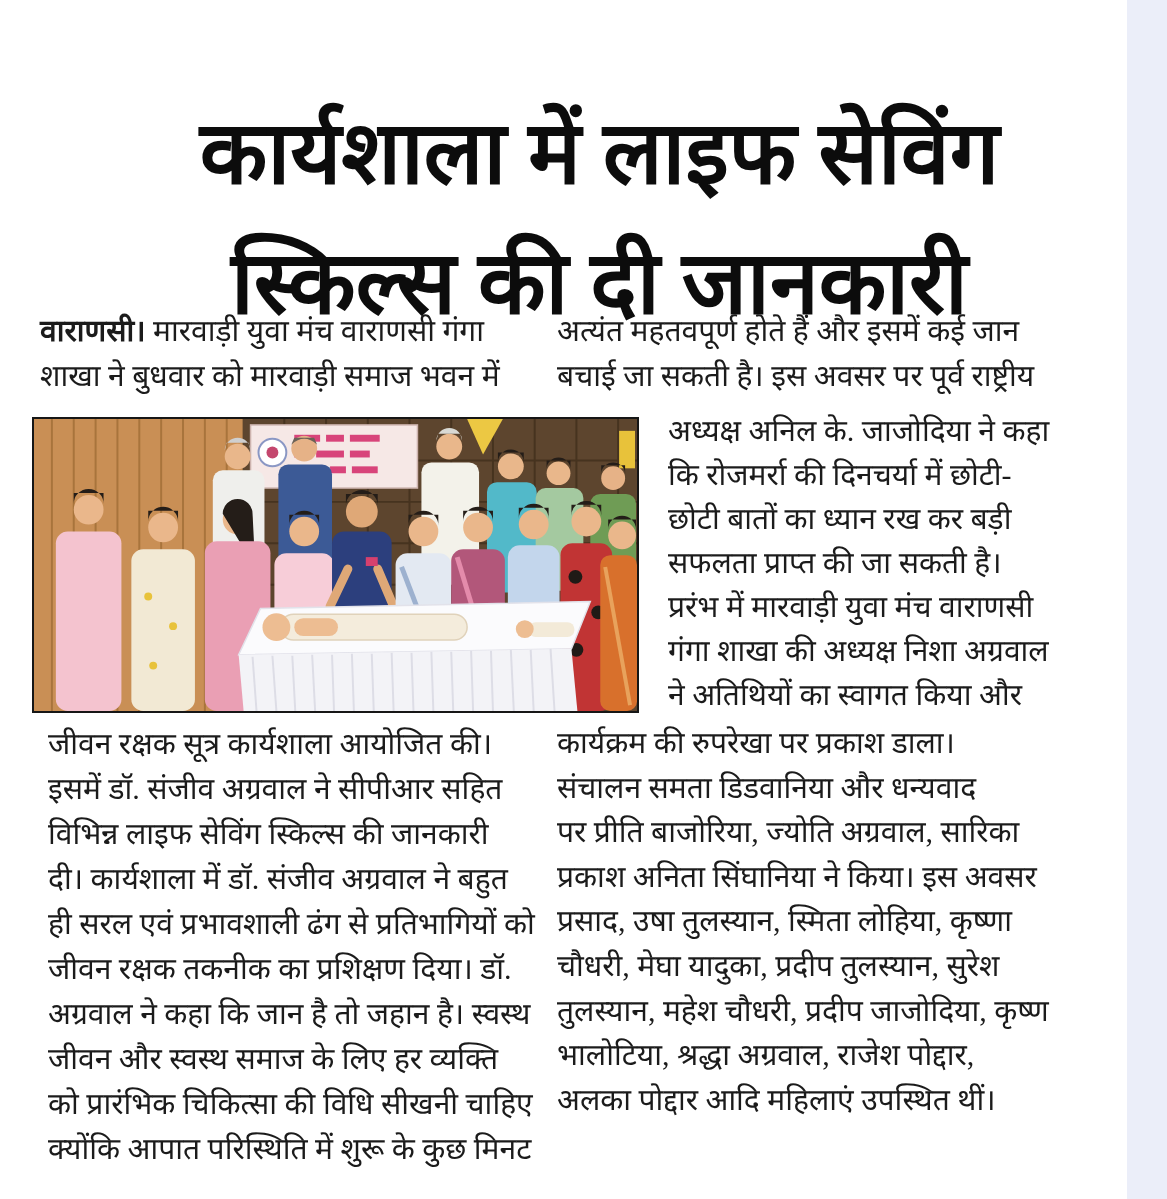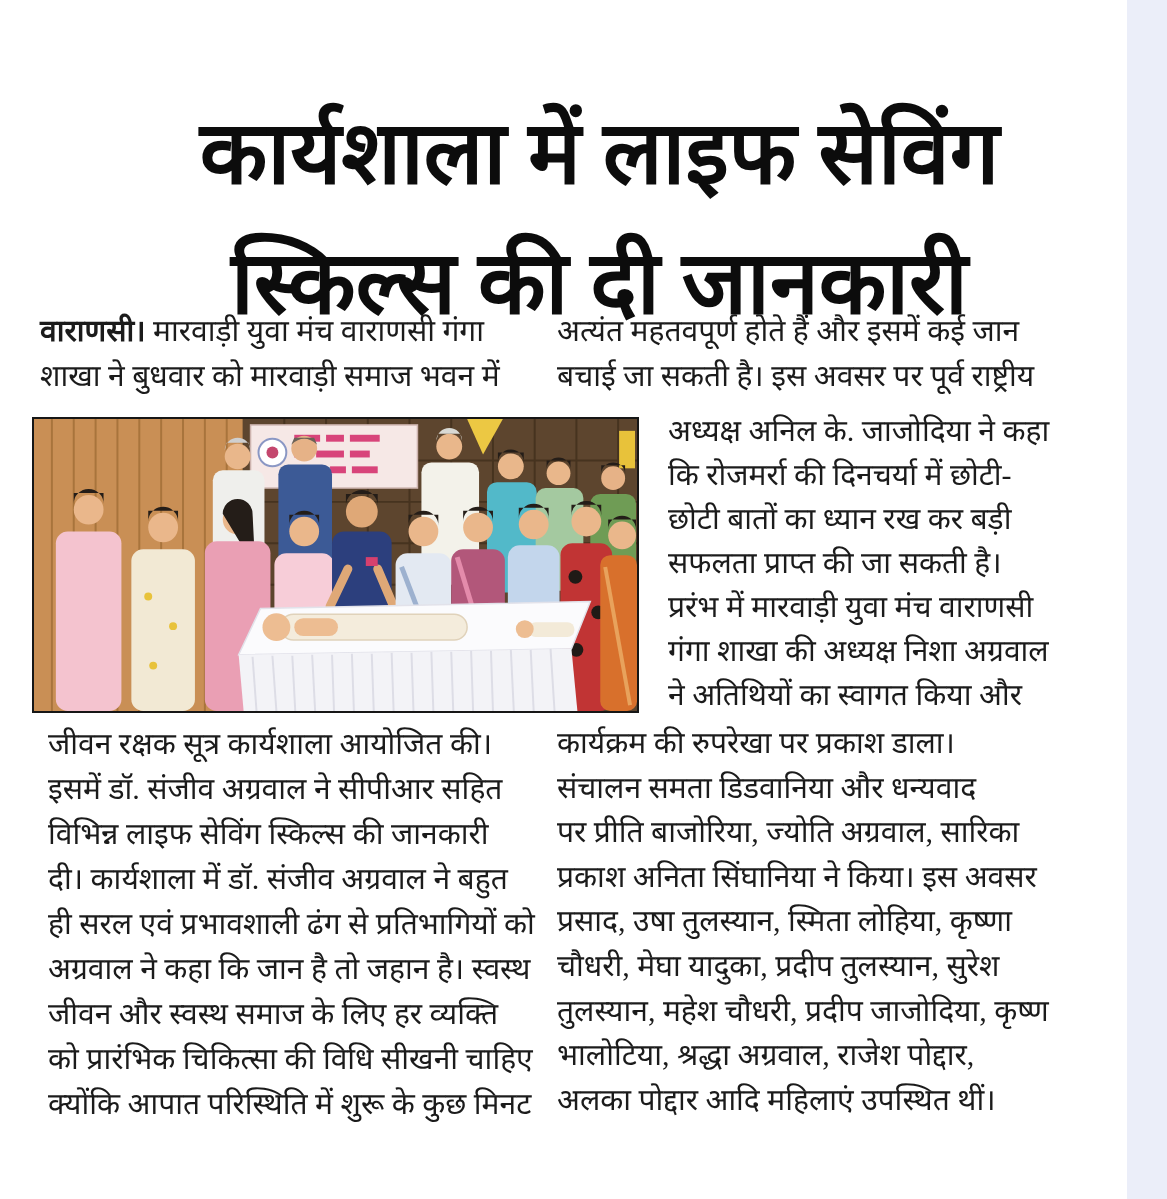--- a/index.html
+++ b/index.html
@@ -235,20 +235,21 @@
       </g>
     </svg>
   </div>
 
   <div class="col left-body">
       <div class="tline">जीवन रक्षक सूत्र कार्यशाला आयोजित की।</div>
       <div class="tline">इसमें डॉ. संजीव अग्रवाल ने सीपीआर सहित</div>
       <div class="tline">विभिन्न लाइफ सेविंग स्किल्स की जानकारी</div>
       <div class="tline">दी। कार्यशाला में डॉ. संजीव अग्रवाल ने बहुत</div>
       <div class="tline">ही सरल एवं प्रभावशाली ढंग से प्रतिभागियों को</div>
+      <div class="tline">जीवन रक्षक तकनीक का प्रशिक्षण दिया। डॉ.</div>
       <div class="tline">अग्रवाल ने कहा कि जान है तो जहान है। स्वस्थ</div>
       <div class="tline">जीवन और स्वस्थ समाज के लिए हर व्यक्ति</div>
       <div class="tline">को प्रारंभिक चिकित्सा की विधि सीखनी चाहिए</div>
       <div class="tline">क्योंकि आपात परिस्थिति में शुरू के कुछ मिनट</div>
     </div>
 
   <div class="col right-top">
       <div class="tline">अत्यंत महतवपूर्ण होते हैं और इसमें कई जान</div>
       <div class="tline">बचाई जा सकती है। इस अवसर पर पूर्व राष्ट्रीय</div>
     </div>

